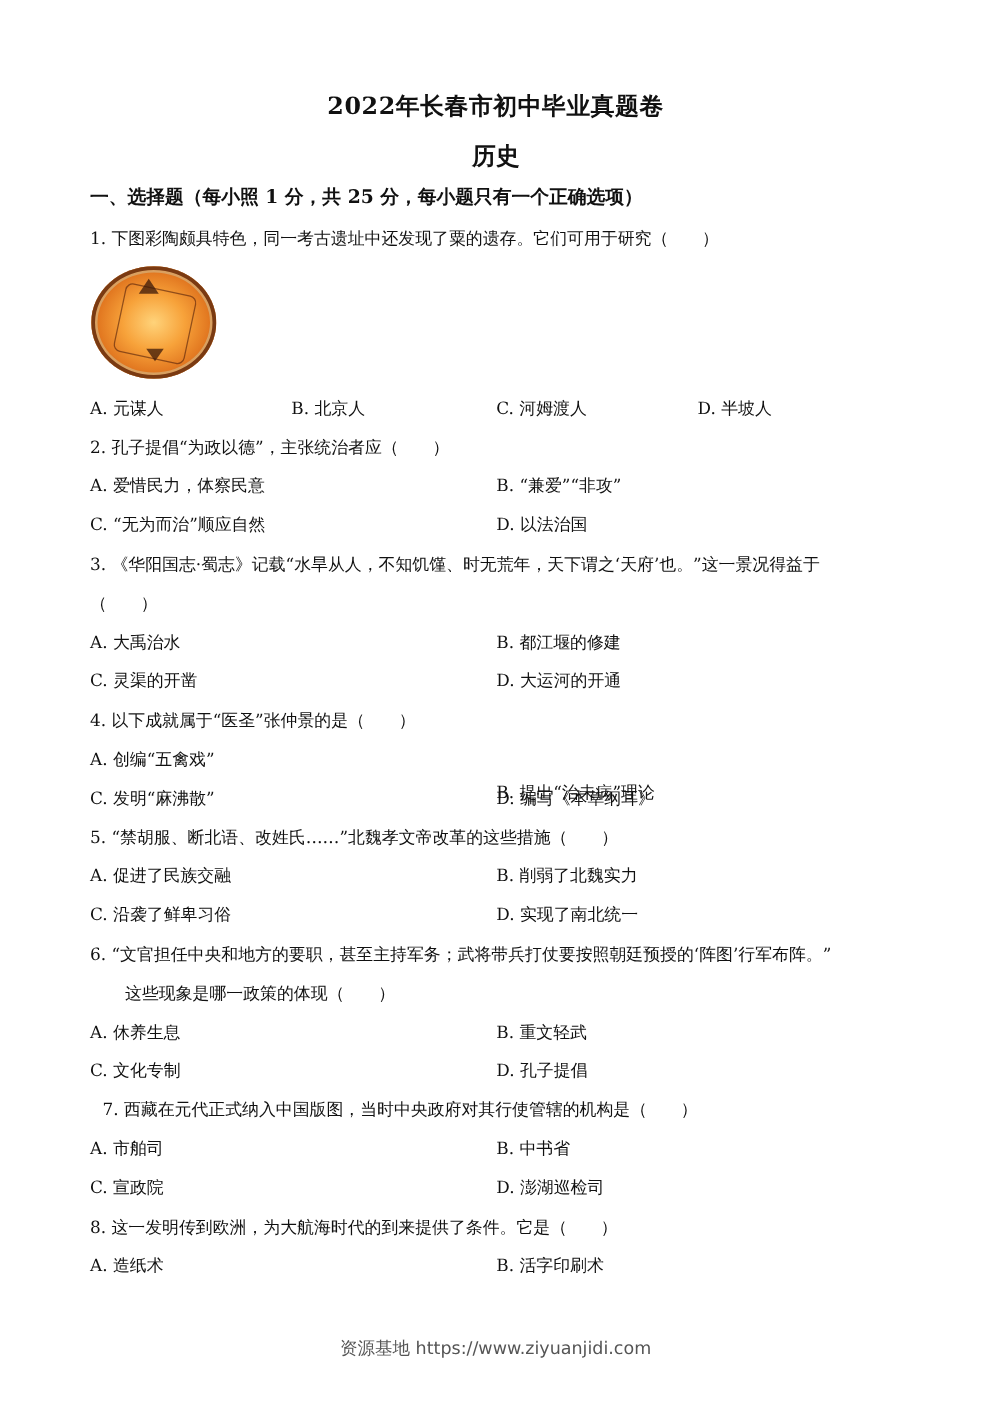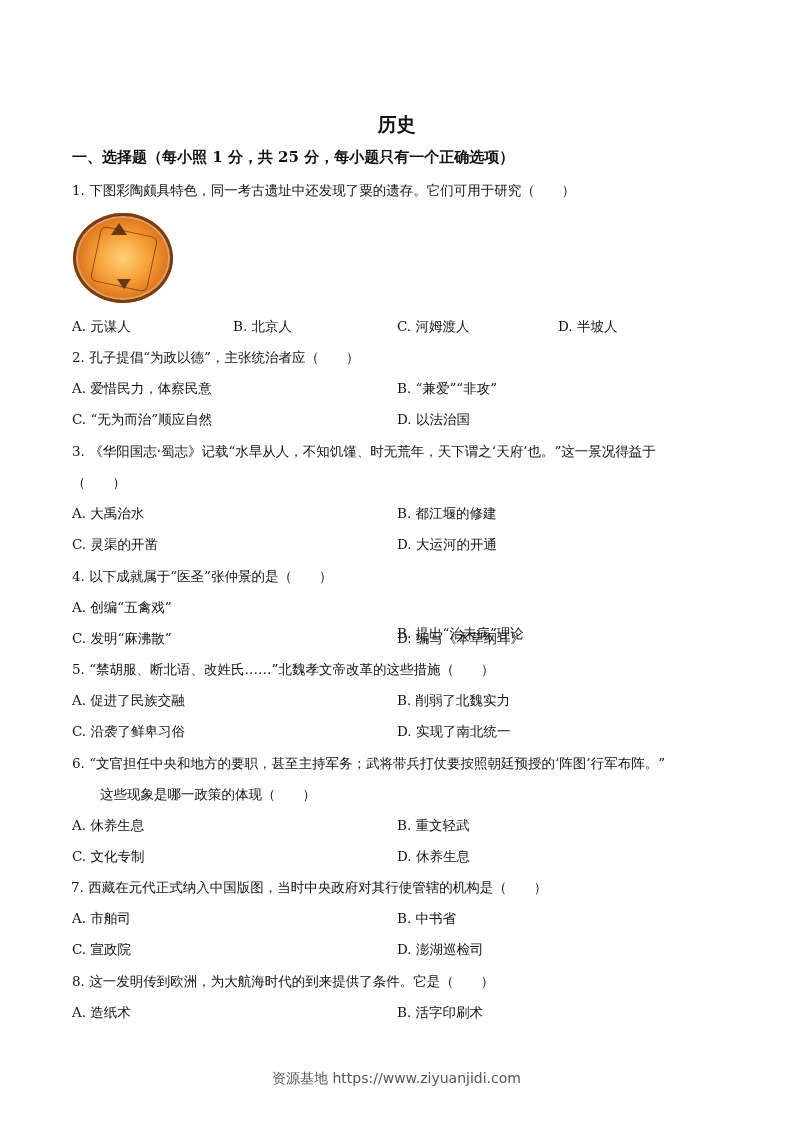--- a/index.html
+++ b/index.html
@@ -16,20 +16,21 @@
      box-shadow: inset 0 0 0 3px #7a3a12, inset 0 0 0 5px #d9a060; }
   .img-bowl .pat { position: absolute; left: 22px; top: 18px; width: 56px; height: 54px; border: 1.5px solid rgba(80,30,10,0.6); transform: rotate(12deg); border-radius: 6px; }
   .img-bowl .tri1 { position: absolute; left: 38px; top: 10px; width: 0; height: 0; border-left: 8px solid transparent; border-right: 8px solid transparent; border-bottom: 12px solid rgba(60,25,10,0.75); }
   .img-bowl .tri2 { position: absolute; left: 44px; top: 66px; width: 0; height: 0; border-left: 7px solid transparent; border-right: 7px solid transparent; border-top: 10px solid rgba(60,25,10,0.75); }
   .footer { position: absolute; left: 0; width: 793px; top: 1070px; text-align: center; font-family: "DejaVu Sans", "Liberation Sans", sans-serif; font-size: 14px; color: #555; }
 </style>
 </head>
 <body>
 
 <div class="page">
+  <div class="title">2022年长春市初中毕业真题卷</div>
   <div class="subtitle">历史</div>
   <div class="section">一、选择题（每小照 1 分，共 25 分，每小题只有一个正确选项）</div>
 
   <div class="line" style="left:72px; top:182px;">1. 下图彩陶颇具特色，同一考古遗址中还发现了粟的遗存。它们可用于研究（　　）</div>
   <div class="img-bowl">
     <div class="pat"></div>
     <div class="tri1"></div>
     <div class="tri2"></div>
   </div>
   <div class="opt" style="left:72px; top:318px;">A.  元谋人</div>
@@ -60,23 +61,23 @@
   <div class="opt" style="left:72px; top:692px;">A.  促进了民族交融</div>
   <div class="opt" style="left:397px; top:692px;">B.  削弱了北魏实力</div>
   <div class="opt" style="left:72px; top:723px;">C.  沿袭了鲜卑习俗</div>
   <div class="opt" style="left:397px; top:723px;">D.  实现了南北统一</div>
 
   <div class="line" style="left:72px; top:755px;">6. “文官担任中央和地方的要职，甚至主持军务；武将带兵打仗要按照朝廷预授的‘阵图’行军布阵。”</div>
   <div class="line" style="left:72px; top:786px;margin-left:28px;">这些现象是哪一政策的体现（　　）</div>
   <div class="opt" style="left:72px; top:817px;">A.  休养生息</div>
   <div class="opt" style="left:397px; top:817px;">B.  重文轻武</div>
   <div class="opt" style="left:72px; top:848px;">C.  文化专制</div>
-  <div class="opt" style="left:397px; top:848px;">D.  休养生息</div>
+  <div class="opt" style="left:397px; top:848px;">D.  孔子提倡</div>
 
-  <div class="line" style="left:71px; top:879px;">7. 西藏在元代正式纳入中国版图，当时中央政府对其行使管辖的机构是（　　）</div>
+  <div class="line" style="left:82px; top:879px;">7. 西藏在元代正式纳入中国版图，当时中央政府对其行使管辖的机构是（　　）</div>
   <div class="opt" style="left:72px; top:910px;">A.  市舶司</div>
   <div class="opt" style="left:397px; top:910px;">B.  中书省</div>
   <div class="opt" style="left:72px; top:941px;">C.  宣政院</div>
   <div class="opt" style="left:397px; top:941px;text-align:center;">D.  澎湖巡检司</div>
 
   <div class="line" style="left:72px; top:973px;">8. 这一发明传到欧洲，为大航海时代的到来提供了条件。它是（　　）</div>
   <div class="opt" style="left:72px; top:1004px;">A.  造纸术</div>
   <div class="opt" style="left:397px; top:1004px;">B.  活字印刷术</div>
 
   <div class="footer">资源基地 https://www.ziyuanjidi.com</div>

